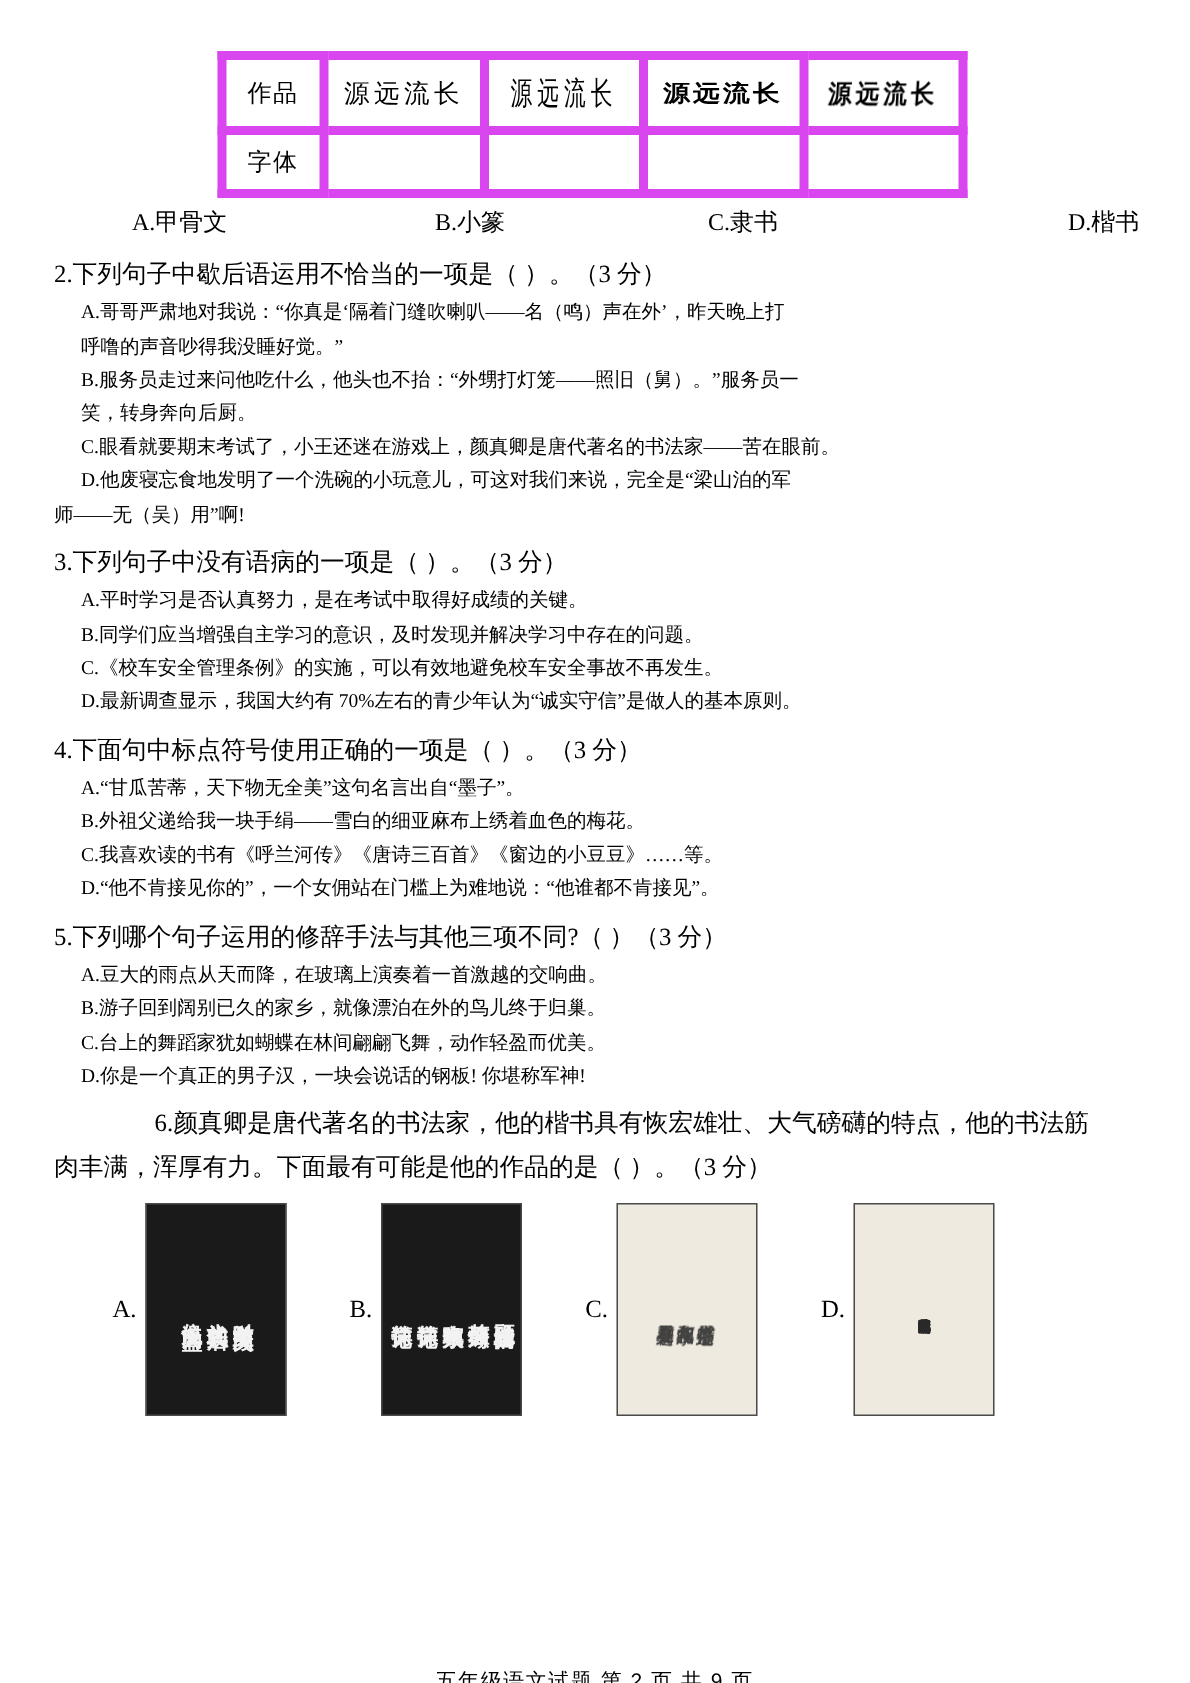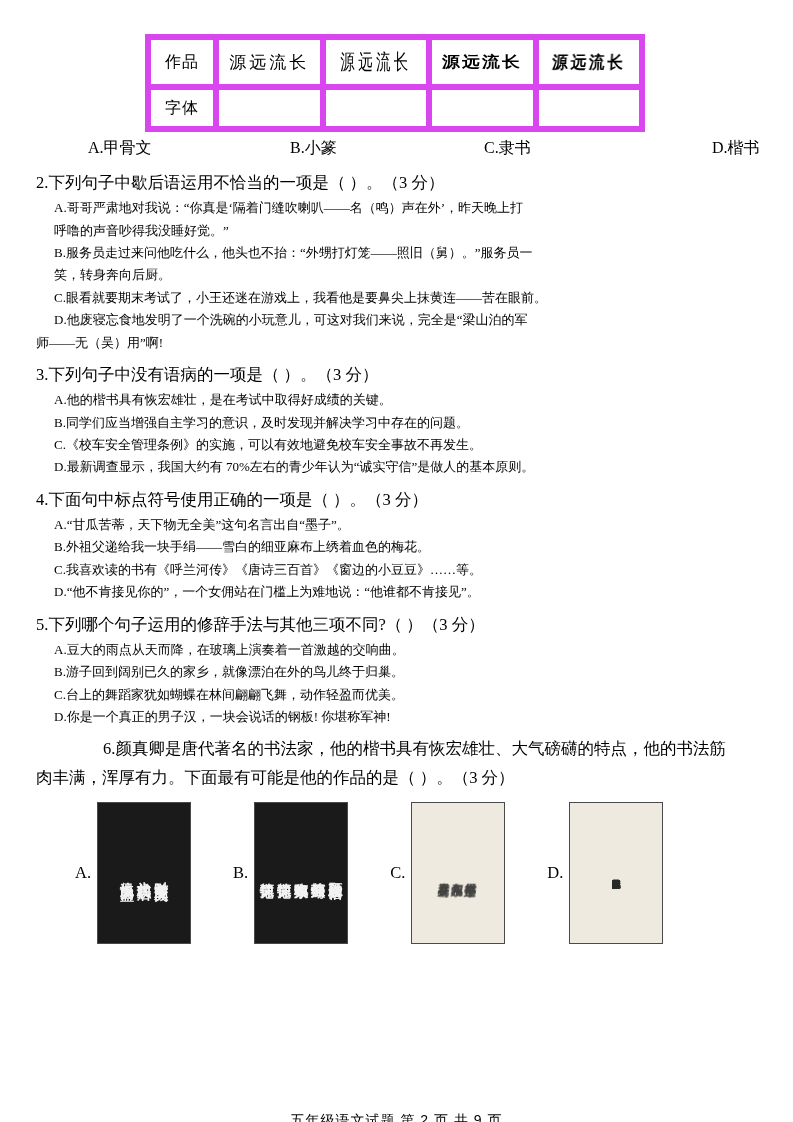--- a/index.html
+++ b/index.html
@@ -81,21 +81,21 @@
     position: relative;
     height: 24px;
     font-size: 16px;
   }
   .options-row span {
     position: absolute;
     top: 0;
   }
   .opt-a { left: 88px; }
   .opt-b { left: 290px; }
-  .opt-c { left: 484px; }
+  .opt-c { left: 472px; }
   .opt-d { left: 712px; }
 
   
   .q {
     margin: 7px 0 0 0;
     font-size: 16.5px;
     line-height: 1.72;
   }
   .q-stem {
     margin: 0 0 0 36px;
@@ -216,28 +216,28 @@
     <span class="opt-c">C.隶书</span>
     <span class="opt-d">D.楷书</span>
   </div>
 
   <div class="q">
     <div class="q-stem"><span>2.</span><span>下列句子中歇后语运用不恰当的一项是（        ）。（3 分）</span></div>
     <div class="choice">A.哥哥严肃地对我说：“你真是‘隔着门缝吹喇叭——名（鸣）声在外’，昨天晚上打</div>
     <div class="choice">呼噜的声音吵得我没睡好觉。”</div>
     <div class="choice">B.服务员走过来问他吃什么，他头也不抬：“外甥打灯笼——照旧（舅）。”服务员一</div>
     <div class="choice">笑，转身奔向后厨。</div>
-    <div class="choice">C.眼看就要期末考试了，小王还迷在游戏上，我看他是要鼻尖上抹黄连——苦在眼前。</div>
+    <div class="choice">C.眼看就要期末考试了，小王还迷在游戏上，颜真卿是唐代著名的书法家——苦在眼前。</div>
     <div class="choice">D.他废寝忘食地发明了一个洗碗的小玩意儿，可这对我们来说，完全是“梁山泊的军</div>
     <div class="choice cont">师——无（吴）用”啊!</div>
   </div>
 
   <div class="q">
     <div class="q-stem"><span>3.</span><span>下列句子中没有语病的一项是（        ）。（3 分）</span></div>
-    <div class="choice">A.他的楷书具有恢宏雄壮，是在考试中取得好成绩的关键。</div>
+    <div class="choice">A.平时学习是否认真努力，是在考试中取得好成绩的关键。</div>
     <div class="choice">B.同学们应当增强自主学习的意识，及时发现并解决学习中存在的问题。</div>
     <div class="choice">C.《校车安全管理条例》的实施，可以有效地避免校车安全事故不再发生。</div>
     <div class="choice">D.最新调查显示，我国大约有 70%左右的青少年认为“诚实守信”是做人的基本原则。</div>
   </div>
 
   <div class="q">
     <div class="q-stem"><span>4.</span><span>下面句中标点符号使用正确的一项是（        ）。（3 分）</span></div>
     <div class="choice">A.“甘瓜苦蒂，天下物无全美”这句名言出自“墨子”。</div>
     <div class="choice">B.外祖父递给我一块手绢——雪白的细亚麻布上绣着血色的梅花。</div>
     <div class="choice">C.我喜欢读的书有《呼兰河传》《唐诗三百首》《窗边的小豆豆》……等。</div>

